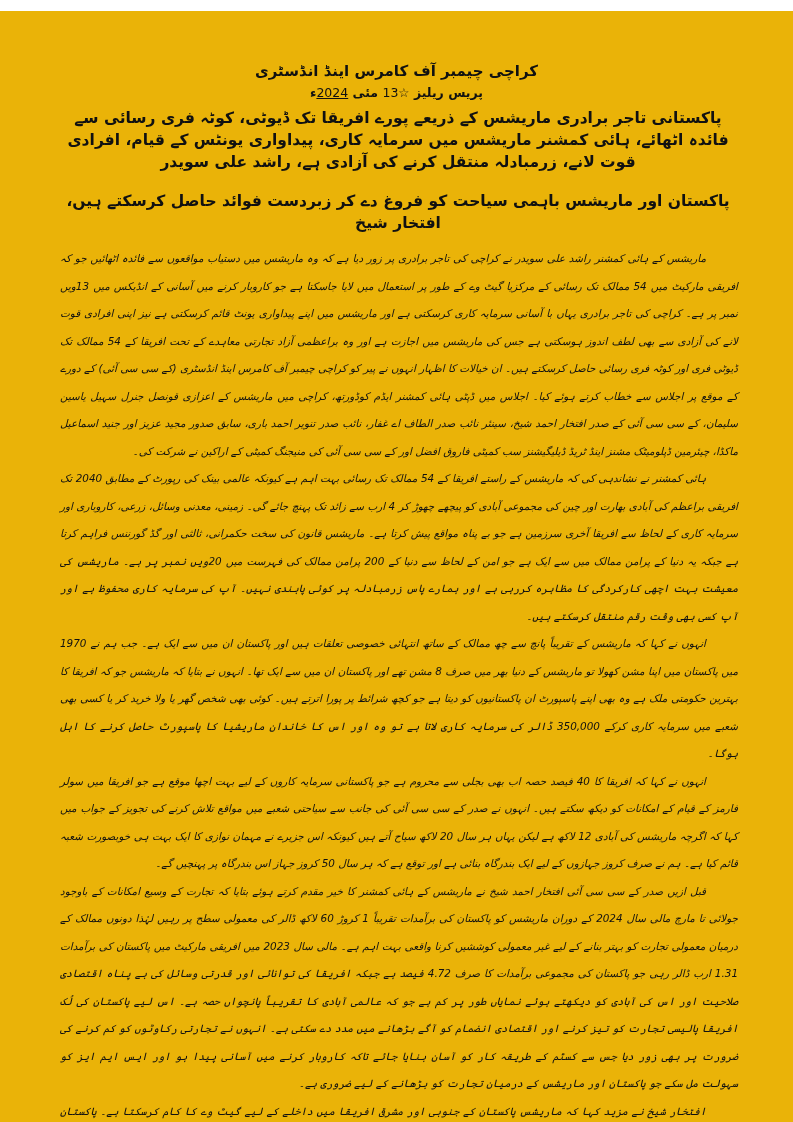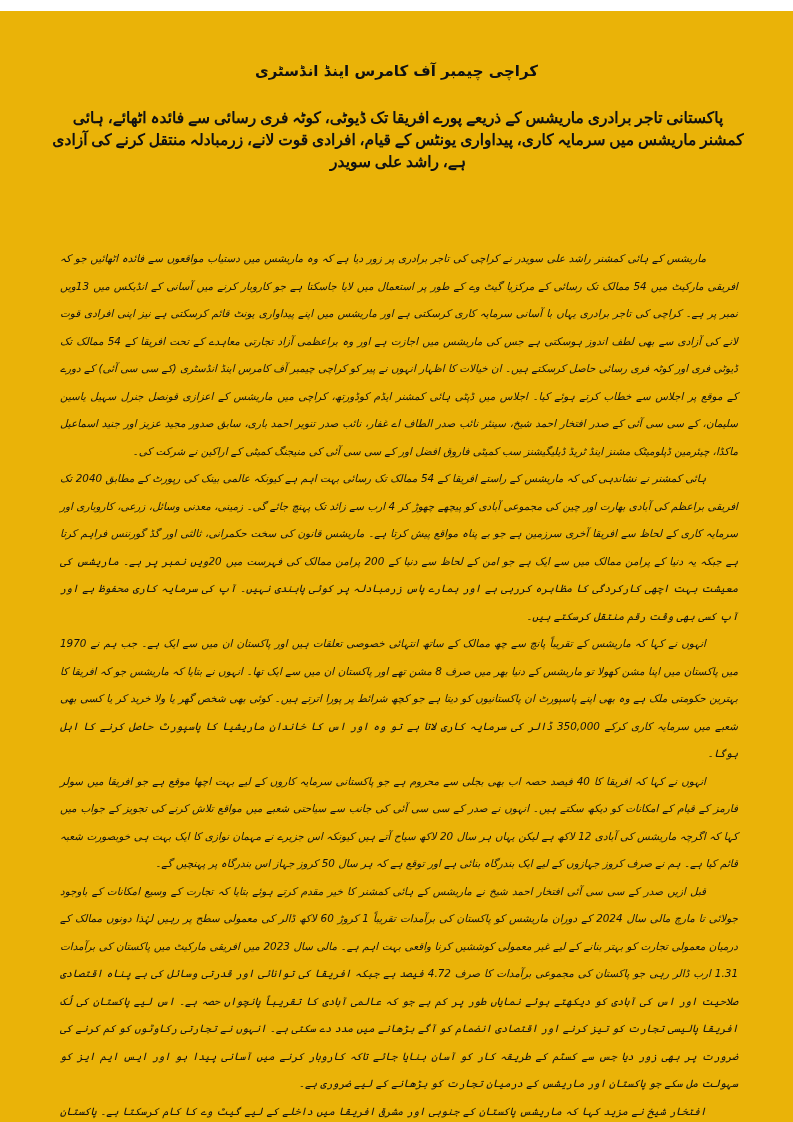--- a/index.html
+++ b/index.html
@@ -54,21 +54,20 @@
       position: absolute;
       left: 52px;
       width: 692px;
       top: 96px;
       text-align: center;
       direction: rtl;
       font-weight: bold;
       font-size: 15.5px;
       line-height: 22px;
       margin: 0;
-      font-family: Liberation Serif, serif;
     }
     .subheadline {
       position: absolute;
       left: 52px;
       width: 692px;
       top: 179px;
       text-align: center;
       direction: rtl;
       font-weight: bold;
       font-size: 15.5px;
@@ -91,23 +90,30 @@
       font-style: italic;
     }
   </style>
 </head>
 <body>
 
 <div class="page">
 
   <h1 class="org-title">کراچی چیمبر آف کامرس اینڈ انڈسٹری</h1>
 
+  <div class="press-line">
+    <span>پریس ریلیز</span>
+    <span class="star">☆</span><span class="star">13</span>
+    <span>مئی</span>
+    <span class="date-year">2024</span><span>ء</span>
+  </div>
 
   <h2 class="headline">پاکستانی تاجر برادری ماریشس کے ذریعے پورے افریقا تک ڈیوٹی، کوٹہ فری رسائی سے فائدہ اٹھائے، ہائی کمشنر ماریشس میں سرمایہ کاری، پیداواری یونٹس کے قیام، افرادی قوت لانے، زرمبادلہ منتقل کرنے کی آزادی ہے، راشد علی سویدر</h2>
 
+  <h2 class="subheadline">پاکستان اور ماریشس باہمی سیاحت کو فروغ دے کر زبردست فوائد حاصل کرسکتے ہیں، افتخار شیخ</h2>
 
   <div class="body">
     <p>ماریشس کے ہائی کمشنر راشد علی سویدر نے کراچی کی تاجر برادری پر زور دیا ہے کہ وہ ماریشس میں دستیاب مواقعوں سے فائدہ اٹھائیں جو کہ افریقی مارکیٹ میں 54 ممالک تک رسائی کے مرکزیا گیٹ وے کے طور پر استعمال میں لایا جاسکتا ہے جو کاروبار کرنے میں آسانی کے انڈیکس میں 13ویں نمبر پر ہے۔ کراچی کی تاجر برادری یہاں با آسانی سرمایہ کاری کرسکتی ہے اور ماریشس میں اپنے پیداواری یونٹ قائم کرسکتی ہے نیز اپنی افرادی قوت لانے کی آزادی سے بھی لطف اندوز ہوسکتی ہے جس کی ماریشس میں اجازت ہے اور وہ براعظمی آزاد تجارتی معاہدے کے تحت افریقا کے 54 ممالک تک ڈیوٹی فری اور کوٹہ فری رسائی حاصل کرسکتے ہیں۔ ان خیالات کا اظہار انہوں نے پیر کو کراچی چیمبر آف کامرس اینڈ انڈسٹری (کے سی سی آئی) کے دورے کے موقع پر اجلاس سے خطاب کرتے ہوئے کیا۔ اجلاس میں ڈپٹی ہائی کمشنر ایڈم کوڈورتھ، کراچی میں ماریشس کے اعزازی قونصل جنرل سہیل یاسین سلیمان، کے سی سی آئی کے صدر افتخار احمد شیخ، سینئر نائب صدر الطاف اے غفار، نائب صدر تنویر احمد باری، سابق صدور مجید عزیز اور جنید اسماعیل ماکڈا، چیئرمین ڈپلومیٹک مشنز اینڈ ٹریڈ ڈیلیگیشنز سب کمیٹی فاروق افضل اور کے سی سی آئی کی منیجنگ کمیٹی کے اراکین نے شرکت کی۔</p>
     <p>ہائی کمشنر نے نشاندہی کی کہ ماریشس کے راستے افریقا کے 54 ممالک تک رسائی بہت اہم ہے کیونکہ عالمی بینک کی رپورٹ کے مطابق 2040 تک افریقی براعظم کی آبادی بھارت اور چین کی مجموعی آبادی کو پیچھے چھوڑ کر 4 ارب سے زائد تک پہنچ جائے گی۔ زمینی، معدنی وسائل، زرعی، کاروباری اور سرمایہ کاری کے لحاظ سے افریقا آخری سرزمین ہے جو بے پناہ مواقع پیش کرتا ہے۔ ماریشس قانون کی سخت حکمرانی، ثالثی اور گڈ گورننس فراہم کرتا ہے جبکہ یہ دنیا کے پرامن ممالک میں سے ایک ہے جو امن کے لحاظ سے دنیا کے 200 پرامن ممالک کی فہرست میں 20ویں نمبر پر ہے۔ ماریشس کی معیشت بہت اچھی کارکردگی کا مظاہرہ کررہی ہے اور ہمارے پاس زرمبادلہ پر کوئی پابندی نہیں۔ آپ کی سرمایہ کاری محفوظ ہے اور آپ کسی بھی وقت رقم منتقل کرسکتے ہیں۔</p>
     <p>انہوں نے کہا کہ ماریشس کے تقریباً پانچ سے چھ ممالک کے ساتھ انتہائی خصوصی تعلقات ہیں اور پاکستان ان میں سے ایک ہے۔ جب ہم نے 1970 میں پاکستان میں اپنا مشن کھولا تو ماریشس کے دنیا بھر میں صرف 8 مشن تھے اور پاکستان ان میں سے ایک تھا۔ انہوں نے بتایا کہ ماریشس جو کہ افریقا کا بہترین حکومتی ملک ہے وہ بھی اپنے پاسپورٹ ان پاکستانیوں کو دیتا ہے جو کچھ شرائط پر پورا اترتے ہیں۔ کوئی بھی شخص گھر یا ولا خرید کر یا کسی بھی شعبے میں سرمایہ کاری کرکے 350,000 ڈالر کی سرمایہ کاری لاتا ہے تو وہ اور اس کا خاندان ماریشیا کا پاسپورٹ حاصل کرنے کا اہل ہوگا۔</p>
     <p>انہوں نے کہا کہ افریقا کا 40 فیصد حصہ اب بھی بجلی سے محروم ہے جو پاکستانی سرمایہ کاروں کے لیے بہت اچھا موقع ہے جو افریقا میں سولر فارمز کے قیام کے امکانات کو دیکھ سکتے ہیں۔ انہوں نے صدر کے سی سی آئی کی جانب سے سیاحتی شعبے میں مواقع تلاش کرنے کی تجویز کے جواب میں کہا کہ اگرچہ ماریشس کی آبادی 12 لاکھ ہے لیکن یہاں ہر سال 20 لاکھ سیاح آتے ہیں کیونکہ اس جزیرے نے مہمان نوازی کا ایک بہت ہی خوبصورت شعبہ قائم کیا ہے۔ ہم نے صرف کروز جہازوں کے لیے ایک بندرگاہ بنائی ہے اور توقع ہے کہ ہر سال 50 کروز جہاز اس بندرگاہ پر پہنچیں گے۔</p>
     <p>قبل ازیں صدر کے سی سی آئی افتخار احمد شیخ نے ماریشس کے ہائی کمشنر کا خیر مقدم کرتے ہوئے بتایا کہ تجارت کے وسیع امکانات کے باوجود جولائی تا مارچ مالی سال 2024 کے دوران ماریشس کو پاکستان کی برآمدات تقریباً 1 کروڑ 60 لاکھ ڈالر کی معمولی سطح پر رہیں لہٰذا دونوں ممالک کے درمیان معمولی تجارت کو بہتر بنانے کے لیے غیر معمولی کوششیں کرنا واقعی بہت اہم ہے۔ مالی سال 2023 میں افریقی مارکیٹ میں پاکستان کی برآمدات 1.31 ارب ڈالر رہی جو پاکستان کی مجموعی برآمدات کا صرف 4.72 فیصد ہے جبکہ افریقا کی توانائی اور قدرتی وسائل کی بے پناہ اقتصادی صلاحیت اور اس کی آبادی کو دیکھتے ہوئے نمایاں طور پر کم ہے جو کہ عالمی آبادی کا تقریباً پانچواں حصہ ہے۔ اس لیے پاکستان کی لُک افریقا پالیسی تجارت کو تیز کرنے اور اقتصادی انضمام کو آگے بڑھانے میں مدد دے سکتی ہے۔ انہوں نے تجارتی رکاوٹوں کو کم کرنے کی ضرورت پر بھی زور دیا جس سے کسٹم کے طریقہ کار کو آسان بنایا جائے تاکہ کاروبار کرنے میں آسانی پیدا ہو اور ایس ایم ایز کو سہولت مل سکے جو پاکستان اور ماریشس کے درمیان تجارت کو بڑھانے کے لیے ضروری ہے۔</p>
     <p>افتخار شیخ نے مزید کہا کہ ماریشس پاکستان کے جنوبی اور مشرقی افریقا میں داخلے کے لیے گیٹ وے کا کام کرسکتا ہے۔ پاکستان کو اپنے ٹیکسٹائل اور ملبوسات کے شعبے کو دوبارہ متعارف کرانے کی ضرورت ہے نیز ویلیو ایڈیشن پر توجہ مرکوز کی جائے تاکہ گہرے کاروباری روابط پیدا ہوں اور اس خطے میں برآمدات کو فروغ دینے کے مواقع تلاش کیے جاسکیں۔ سیاحت ماریشس کی معیشت کے اہم ستونوں میں سے ایک ہے اور ملک کے لیے اس کی برآمدی آمدنی کا بڑا ذریعہ ہے۔ پاکستان کے سیاحتی شعبے میں بھی مقامی اور بین الاقوامی سیاحوں کے لیے بے شمار پرکشش مقامات کی وجہ سے انہیں متوجہ کرنے کی زبردست صلاحیت موجود ہے۔ انہوں نے تجویز پیش کی کہ دونوں ممالک ایک دوسرے کے تجربات سے سیکھ سکتے ہیں اور ٹیکنالوجی سے مزین سیاحتی اداروں کو فروغ دینے اور دونوں ممالک کے درمیان سیاحت کی ترقی میں کمیونٹی کی شرکت کی حوصلہ افزائی کے لیے تعاون کرسکتے ہیں۔</p>
 
   </div>

